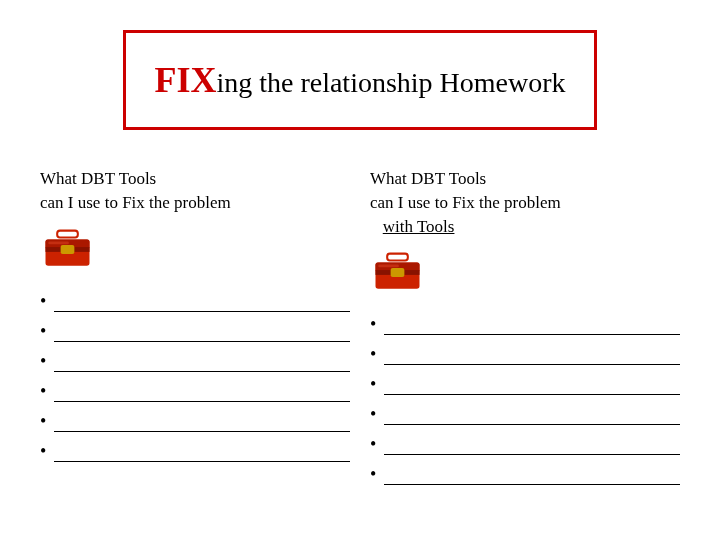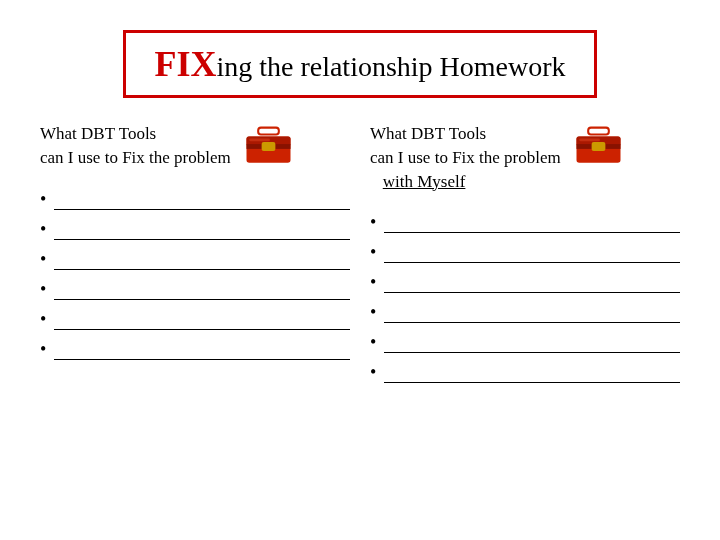--- a/index.html
+++ b/index.html
@@ -20,22 +20,22 @@
       width: 720px;
       height: 540px;
       padding: 30px 40px;
       display: flex;
       flex-direction: column;
       align-items: center;
     }
 
     .title-box {
       border: 3px solid #cc0000;
-      padding: 10px 28px;
-      margin-bottom: 24px;
+      padding: 26px 28px;
+      margin-bottom: 37px;
       display: inline-block;
     }
 
     .title-text {
       font-size: 28px;
       color: #000000;
       white-space: nowrap;
     }
 
     .title-fix {
@@ -55,21 +55,21 @@
 
     .column {
       flex: 1;
       display: flex;
       flex-direction: column;
       align-items: flex-start;
     }
 
     .column-header {
       display: flex;
-      flex-direction: row;
+      flex-direction: column;
       align-items: flex-start;
       margin-bottom: 20px;
       gap: 10px;
     }
 
     .column-header-text {
       font-size: 17px;
       color: #000000;
       line-height: 1.4;
     }
@@ -176,21 +176,21 @@
         </li>
       </ul>
     </div>
 
     <div class="column">
       <div class="column-header">
         <div>
           <div class="column-header-text">What DBT Tools</div>
           <div class="column-header-text">can I use to Fix the problem</div>
           <div class="column-header-text">
-            &nbsp;&nbsp;&nbsp;<span class="underline">with Myself</span>
+            &nbsp;&nbsp;&nbsp;<span class="underline">with Tools</span>
           </div>
         </div>
 
         <svg class="toolbox-icon" viewBox="0 0 80 65" xmlns="http://www.w3.org/2000/svg">
 
           <rect x="25" y="5" width="30" height="10" rx="4" ry="4" fill="none" stroke="#cc2200" stroke-width="3"></rect>
 
           <rect x="8" y="18" width="64" height="38" rx="4" ry="4" fill="#cc2200"></rect>
 
           <rect x="8" y="18" width="64" height="14" rx="3" ry="3" fill="#aa1800"></rect>

